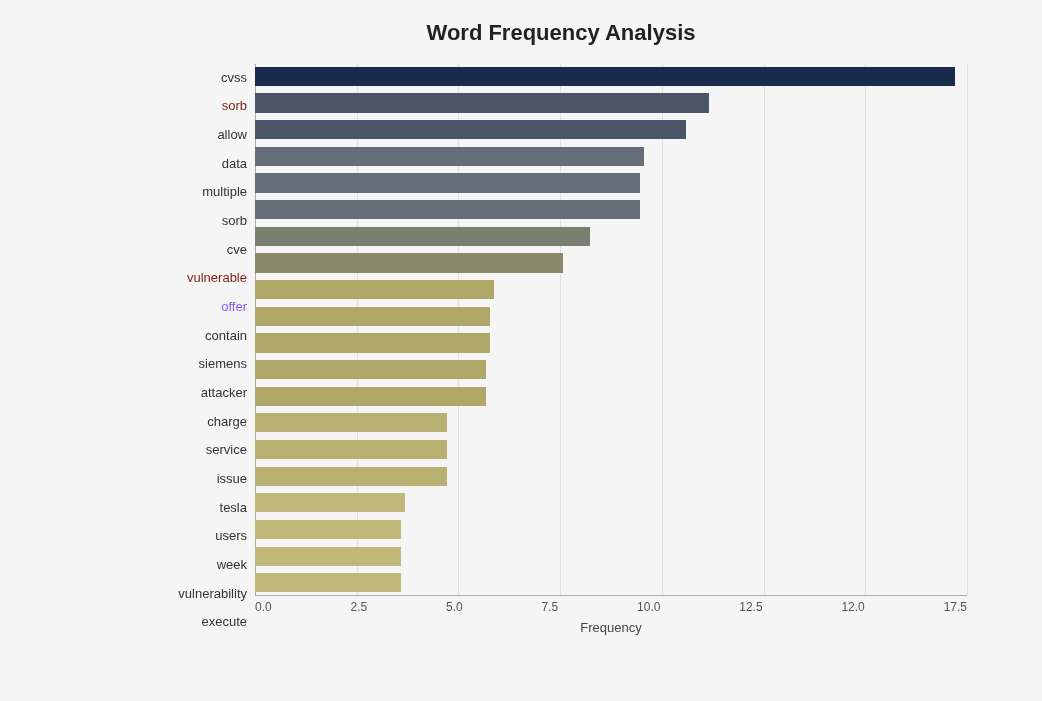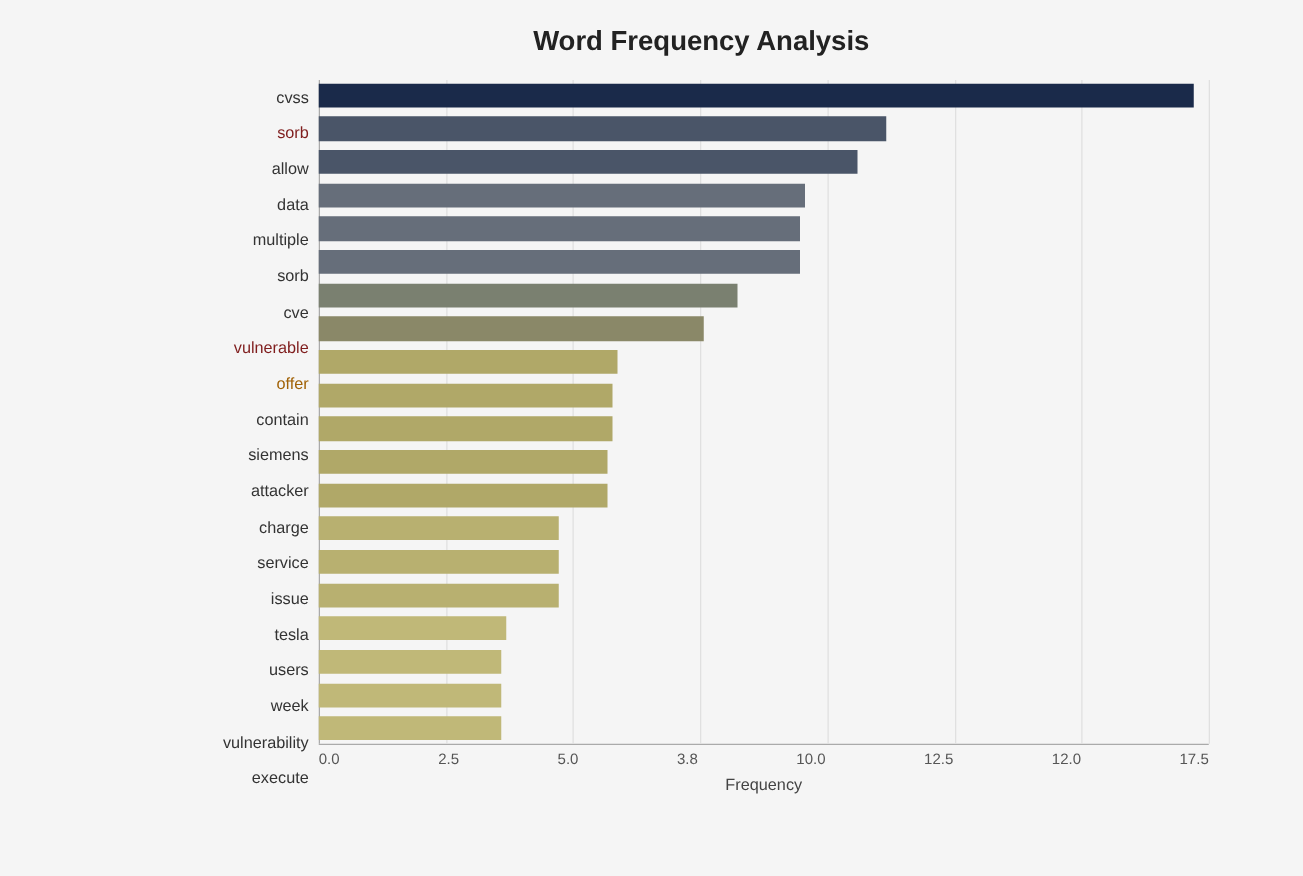--- a/index.html
+++ b/index.html
@@ -46,21 +46,21 @@
     <div style="display:flex; flex-direction:column; width:100px; flex-shrink:0; gap:2px;">
 
     <div style="flex: 1 1 0%; display: flex; align-items: center; justify-content: flex-end; padding-right: 8px; font-size: 13px; color: rgb(51, 51, 51);">cvss</div>
         <div style="flex: 1 1 0%; display: flex; align-items: center; justify-content: flex-end; padding-right: 8px; font-size: 13px; color: #7f1d1d;">sorb</div>
         <div style="flex: 1 1 0%; display: flex; align-items: center; justify-content: flex-end; padding-right: 8px; font-size: 13px; color: rgb(51, 51, 51);">allow</div>
         <div style="flex: 1 1 0%; display: flex; align-items: center; justify-content: flex-end; padding-right: 8px; font-size: 13px; color: rgb(51, 51, 51);">data</div>
         <div style="flex: 1 1 0%; display: flex; align-items: center; justify-content: flex-end; padding-right: 8px; font-size: 13px; color: rgb(51, 51, 51);">multiple</div>
         <div style="flex: 1 1 0%; display: flex; align-items: center; justify-content: flex-end; padding-right: 8px; font-size: 13px; color: rgb(51, 51, 51);">sorb</div>
         <div style="flex: 1 1 0%; display: flex; align-items: center; justify-content: flex-end; padding-right: 8px; font-size: 13px; color: rgb(51, 51, 51);">cve</div>
         <div style="flex: 1 1 0%; display: flex; align-items: center; justify-content: flex-end; padding-right: 8px; font-size: 13px; color: #7f1d1d;">vulnerable</div>
-        <div style="flex: 1 1 0%; display: flex; align-items: center; justify-content: flex-end; padding-right: 8px; font-size: 13px; color: #a16207;">offer</div>
+        <div style="flex: 1 1 0%; display: flex; align-items: center; justify-content: flex-end; padding-right: 8px; font-size: 13px; color: #8b5cf6;">offer</div>
         <div style="flex: 1 1 0%; display: flex; align-items: center; justify-content: flex-end; padding-right: 8px; font-size: 13px; color: rgb(51, 51, 51);">contain</div>
         <div style="flex: 1 1 0%; display: flex; align-items: center; justify-content: flex-end; padding-right: 8px; font-size: 13px; color: rgb(51, 51, 51);">siemens</div>
         <div style="flex: 1 1 0%; display: flex; align-items: center; justify-content: flex-end; padding-right: 8px; font-size: 13px; color: rgb(51, 51, 51);">attacker</div>
         <div style="flex: 1 1 0%; display: flex; align-items: center; justify-content: flex-end; padding-right: 8px; font-size: 13px; color: rgb(51, 51, 51);">charge</div>
         <div style="flex: 1 1 0%; display: flex; align-items: center; justify-content: flex-end; padding-right: 8px; font-size: 13px; color: rgb(51, 51, 51);">service</div>
         <div style="flex: 1 1 0%; display: flex; align-items: center; justify-content: flex-end; padding-right: 8px; font-size: 13px; color: rgb(51, 51, 51);">issue</div>
         <div style="flex: 1 1 0%; display: flex; align-items: center; justify-content: flex-end; padding-right: 8px; font-size: 13px; color: rgb(51, 51, 51);">tesla</div>
         <div style="flex: 1 1 0%; display: flex; align-items: center; justify-content: flex-end; padding-right: 8px; font-size: 13px; color: rgb(51, 51, 51);">users</div>
         <div style="flex: 1 1 0%; display: flex; align-items: center; justify-content: flex-end; padding-right: 8px; font-size: 13px; color: rgb(51, 51, 51);">week</div>
         <div style="flex: 1 1 0%; display: flex; align-items: center; justify-content: flex-end; padding-right: 8px; font-size: 13px; color: rgb(51, 51, 51);">vulnerability</div>
@@ -144,21 +144,21 @@
               <div style="width: 20.5405%; height: 78%; background-color: rgb(192, 184, 120); border-radius: 0px;"></div>
             </div>
           </div>
       </div>
 
       <div style="border-top: 1.5px solid #aaa; padding-top:4px;">
         <div style="display:flex; justify-content:space-between;" id="x-ticks-row">
         <span style="font-size: 12px; color: rgb(85, 85, 85); text-align: center;">0.0</span>
             <span style="font-size: 12px; color: rgb(85, 85, 85); text-align: center;">2.5</span>
             <span style="font-size: 12px; color: rgb(85, 85, 85); text-align: center;">5.0</span>
-            <span style="font-size: 12px; color: rgb(85, 85, 85); text-align: center;">3.8</span>
+            <span style="font-size: 12px; color: rgb(85, 85, 85); text-align: center;">7.5</span>
             <span style="font-size: 12px; color: rgb(85, 85, 85); text-align: center;">10.0</span>
             <span style="font-size: 12px; color: rgb(85, 85, 85); text-align: center;">12.5</span>
             <span style="font-size: 12px; color: rgb(85, 85, 85); text-align: center;">12.0</span>
             <span style="font-size: 12px; color: rgb(85, 85, 85); text-align: center;">17.5</span>
           </div>
         <div style="text-align:center; font-size:13px; color:#444; margin-top:6px;">Frequency</div>
       </div>
     </div>
   </div>
 </div>

